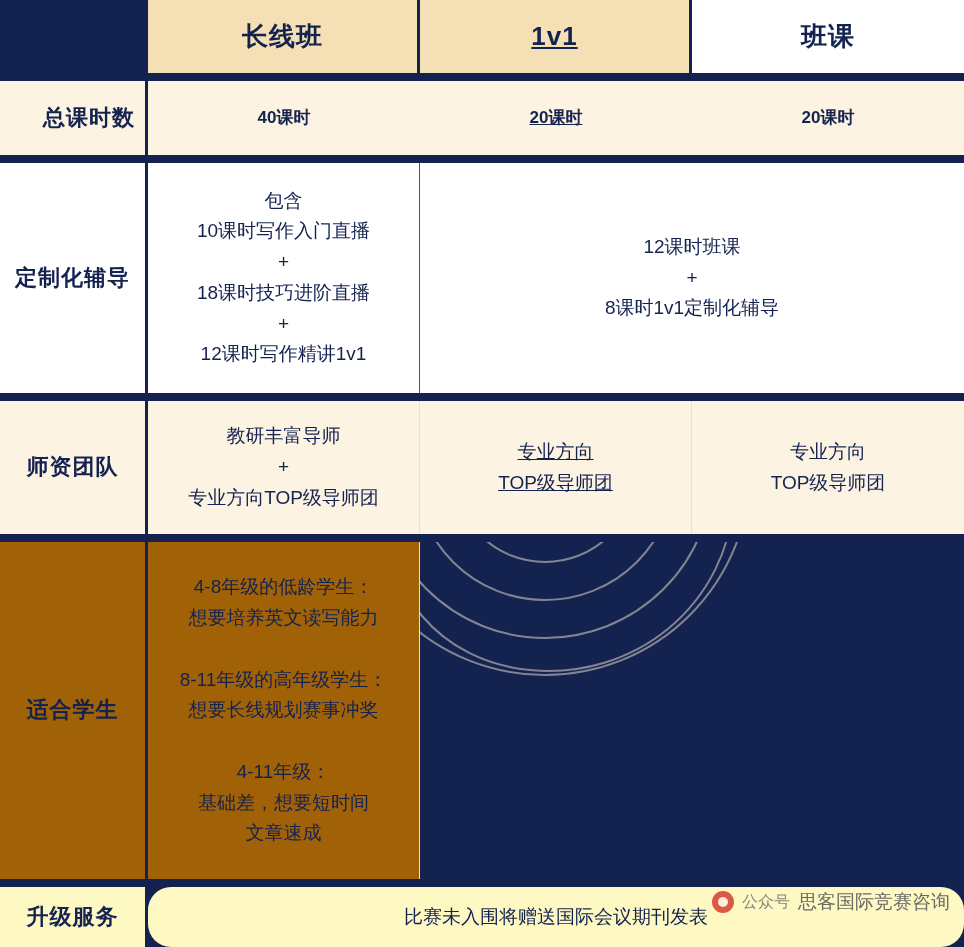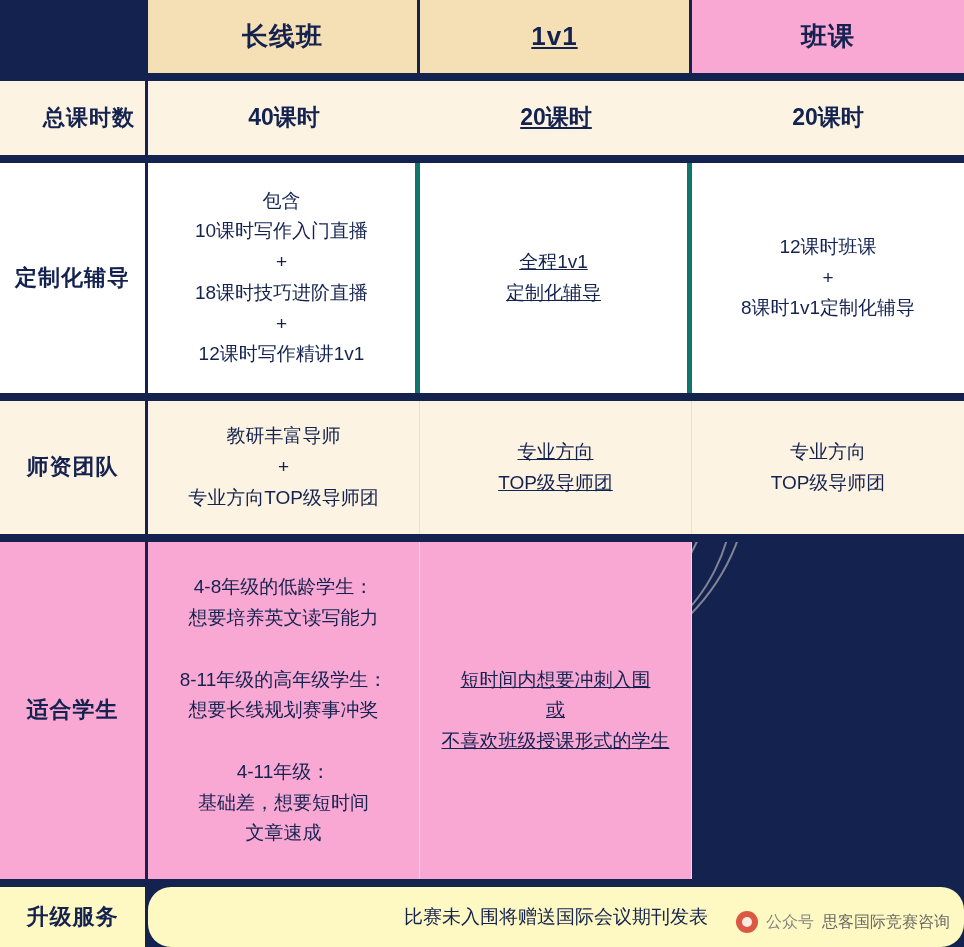--- a/index.html
+++ b/index.html
@@ -65,21 +65,21 @@
   .row-header { height: 74px; }
   .row-header .c-label {
     background: #14224f;
   }
   .row-header .c-a,
   .row-header .c-b {
     background: #f5dfb4;
     border-right: 3px solid #14224f;
   }
   .row-header .c-c {
-    background: #f9a8d4;
+    background: #ffffff;
   }
   .hdr-text {
     font-size: 26px;
     font-weight: bold;
     color: #14224f;
     letter-spacing: 1px;
   }
 
   
   .row-sep { height: 8px; background: #14224f; width: 100%; position: relative; z-index: 1;}
@@ -95,56 +95,56 @@
   .body-text {
     font-size: 19px;
     line-height: 1.62;
     color: #14224f;
     padding: 6px 10px;
     white-space: pre-line;
     font-weight: 500;
   }
   .body-text.bold {
     font-weight: bold;
-    font-size: 23px;
+    font-size: 17px;
   }
 
   
   .row-hours { height: 74px; }
   .row-hours .cell { background: #fdf3e2; }
   .row-hours .c-label { border-right: 3px solid #14224f; padding-left: 33px; }
 
   
   .row-content { height: 232px; }
   .row-content .cell { background: #ffffff; }
   .row-content .c-label { border-right: 3px solid #14224f; }
-  .row-content .c-a, .row-content .c-b { border-right: 5px solid #0f766e; }
+  .row-content .c-a, .row-content .c-b { border-right: 1px solid #0f766e; }
 
   
   .row-teachers { height: 134px; }
   .row-teachers .cell { background: #fdf3e2; }
   .row-teachers .c-label { border-right: 3px solid #14224f; }
   .row-teachers .c-a, .row-teachers .c-b { border-right: 1px solid #ece0c8; }
 
   
   .row-students { height: 340px; }
-  .row-students .cell { background: #f9a8d4; align-items: center; }
+  .row-students .cell { background: #a16207; align-items: center; }
   .row-students .c-label { border-right: 3px solid #14224f; }
   .row-students .c-a, .row-students .c-b { border-right: 1px solid #ece0c8; }
 
   
   .row-upgrade { height: 60px; }
   .row-upgrade .cell { background: #fef9c3; }
   .row-upgrade .c-label { border-right: 3px solid #14224f; }
   .c-merged { flex: 1 1 auto; border-radius: 23px; }
 
   .wm-text {
     position: absolute;
     right: 14px;
-    bottom: 14px;
+    bottom: 32px;
     display: flex;
     align-items: center;
     gap: 8px;
     z-index: 3;
     color: #6d6d6d;
     font-size: 17px;
     opacity: 0.92;
   }
   .wm-badge {
     width: 22px;
@@ -156,21 +156,21 @@
   }
   .wm-badge::after {
     content: "";
     position: absolute;
     left: 6px; top: 6px;
     width: 10px; height: 10px;
     border-radius: 50%;
     background: #fdece4;
   }
   .wm-sub { color: #7b7b7b; font-size: 16px; }
-  .wm-main { color: #5d5d5d; font-size: 16px; }
+  .wm-main { color: #5d5d5d; font-size: 19px; }
 </style>
 </head>
 <body>
 
 <div class="table">
 
   <svg class="watermark-spiral" viewBox="0 0 430 700">
     <g fill="none" stroke="#efe6d8" stroke-width="2">
       <circle cx="215" cy="300" r="205"></circle>
       <circle cx="215" cy="300" r="168"></circle>
@@ -218,24 +218,20 @@
       <span class="lbl">定制化辅导</span>
     </div>
     <div class="cell c-a">
       <span class="body-text">包含
 10课时写作入门直播
 +
 18课时技巧进阶直播
 +
 12课时写作精讲1v1</span>
     </div>
-    <div class="cell c-b">
-      <span class="body-text">全程1v1
-定制化辅导</span>
-    </div>
     <div class="cell c-c">
       <span class="body-text">12课时班课
 +
 8课时1v1定制化辅导</span>
     </div>
   </div>
 
   <div class="row-sep"></div>
 
   <div class="row row-teachers">
@@ -266,25 +262,20 @@
     <div class="cell c-a">
       <span class="body-text">4-8年级的低龄学生：
 想要培养英文读写能力
 
 8-11年级的高年级学生：
 想要长线规划赛事冲奖
 
 4-11年级：
 基础差，想要短时间
 文章速成</span>
-    </div>
-    <div class="cell c-b">
-      <span class="body-text">短时间内想要冲刺入围
-或
-不喜欢班级授课形式的学生</span>
     </div>
   </div>
 
   <div class="row-sep"></div>
 
   <div class="row row-upgrade">
     <div class="cell c-label">
       <span class="lbl">升级服务</span>
     </div>
     <div class="cell c-merged">

